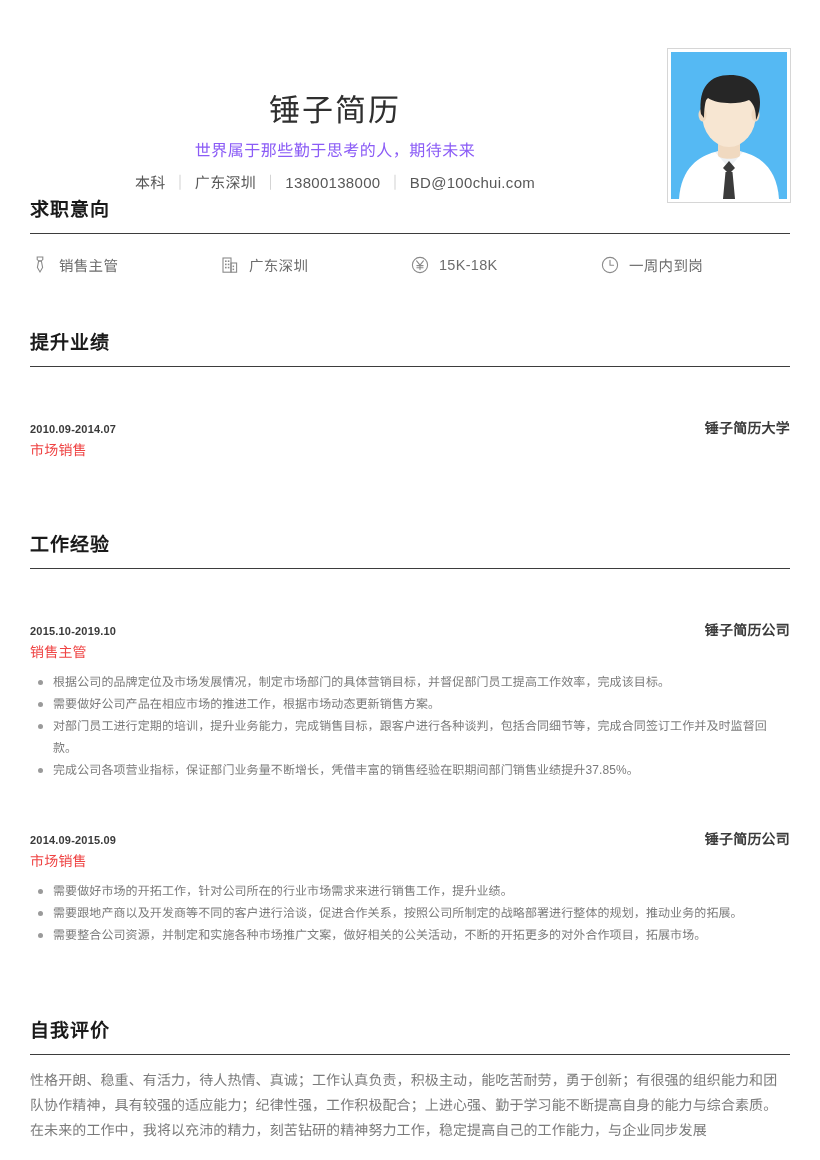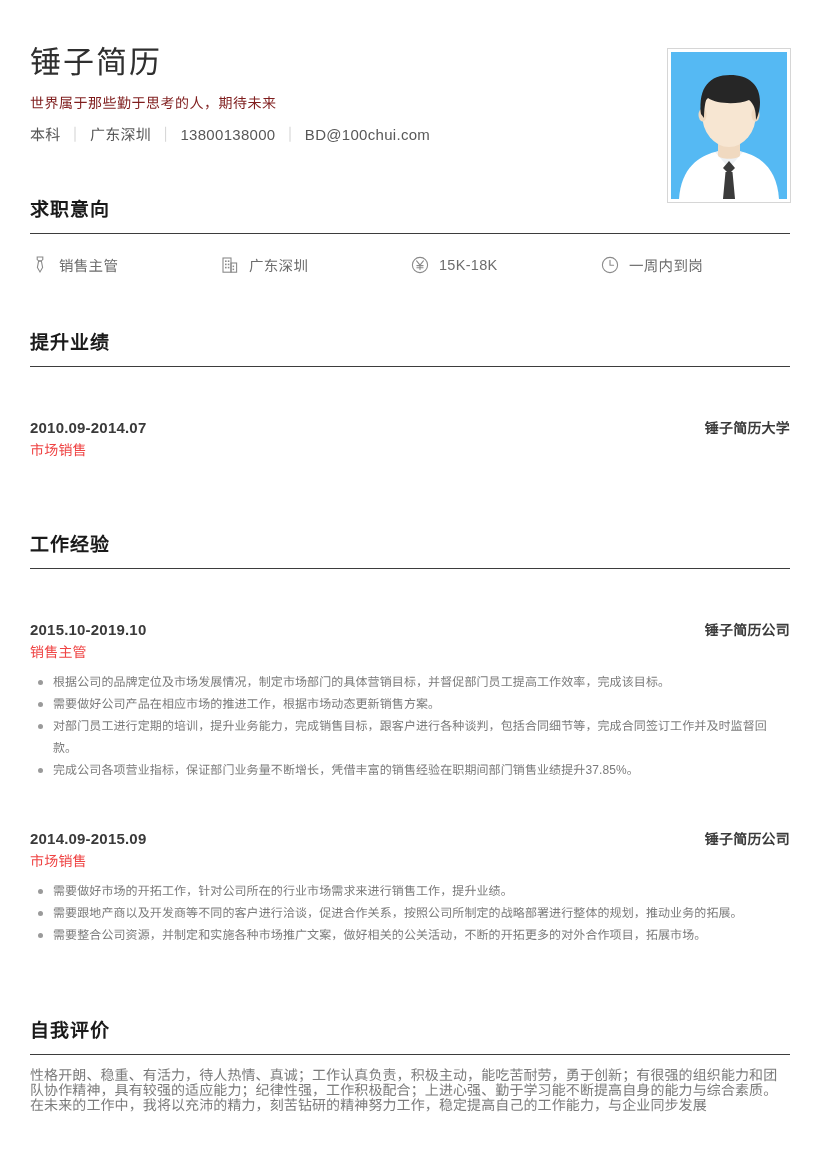--- a/index.html
+++ b/index.html
@@ -25,34 +25,35 @@
   }
 
   
   .header {
     position: relative;
     padding: 40px 30px 0 30px;
     height: 170px;
     box-sizing: border-box;
   }
   .header-text {
-    text-align: left;
+    text-align: center;
     padding-right: 150px;
+    margin-top: 48px;
   }
   .name {
     font-size: 31px;
     font-weight: 400;
     color: #2f2f2f;
     letter-spacing: 2px;
     line-height: 46px;
     margin: 0;
   }
   .slogan {
-    font-size: 14px;
-    color: #7f1d1d;
+    font-size: 16px;
+    color: #8b5cf6;
     line-height: 34px;
     letter-spacing: 0.5px;
   }
   .meta {
     font-size: 15px;
     color: #585858;
     line-height: 30px;
     letter-spacing: 0.3px;
   }
   .meta .sep {
@@ -121,21 +122,21 @@
   }
 
   
   .entry { padding-top: 16px; }
   .entry-head {
     display: flex;
     justify-content: space-between;
     align-items: baseline;
   }
   .entry-date {
-    font-size: 15px;
+    font-size: 11px;
     font-weight: bold;
     color: #3a3a3a;
     letter-spacing: 0.2px;
   }
   .entry-org {
     font-size: 14px;
     font-weight: bold;
     color: #3a3a3a;
     letter-spacing: 0.2px;
     margin-top: 30px;
@@ -170,21 +171,21 @@
     top: 8px;
     width: 5px;
     height: 5px;
     background: #9a9a9a;
     border-radius: 50%;
   }
 
   
   .para {
     font-size: 14px;
-    line-height: 15px;
+    line-height: 25px;
     color: #7b7b7b;
     letter-spacing: 0.1px;
     margin-top: 13px;
   }
 
   .spacer-lg { height: 22px; }
 </style>
 </head>
 <body>
 

